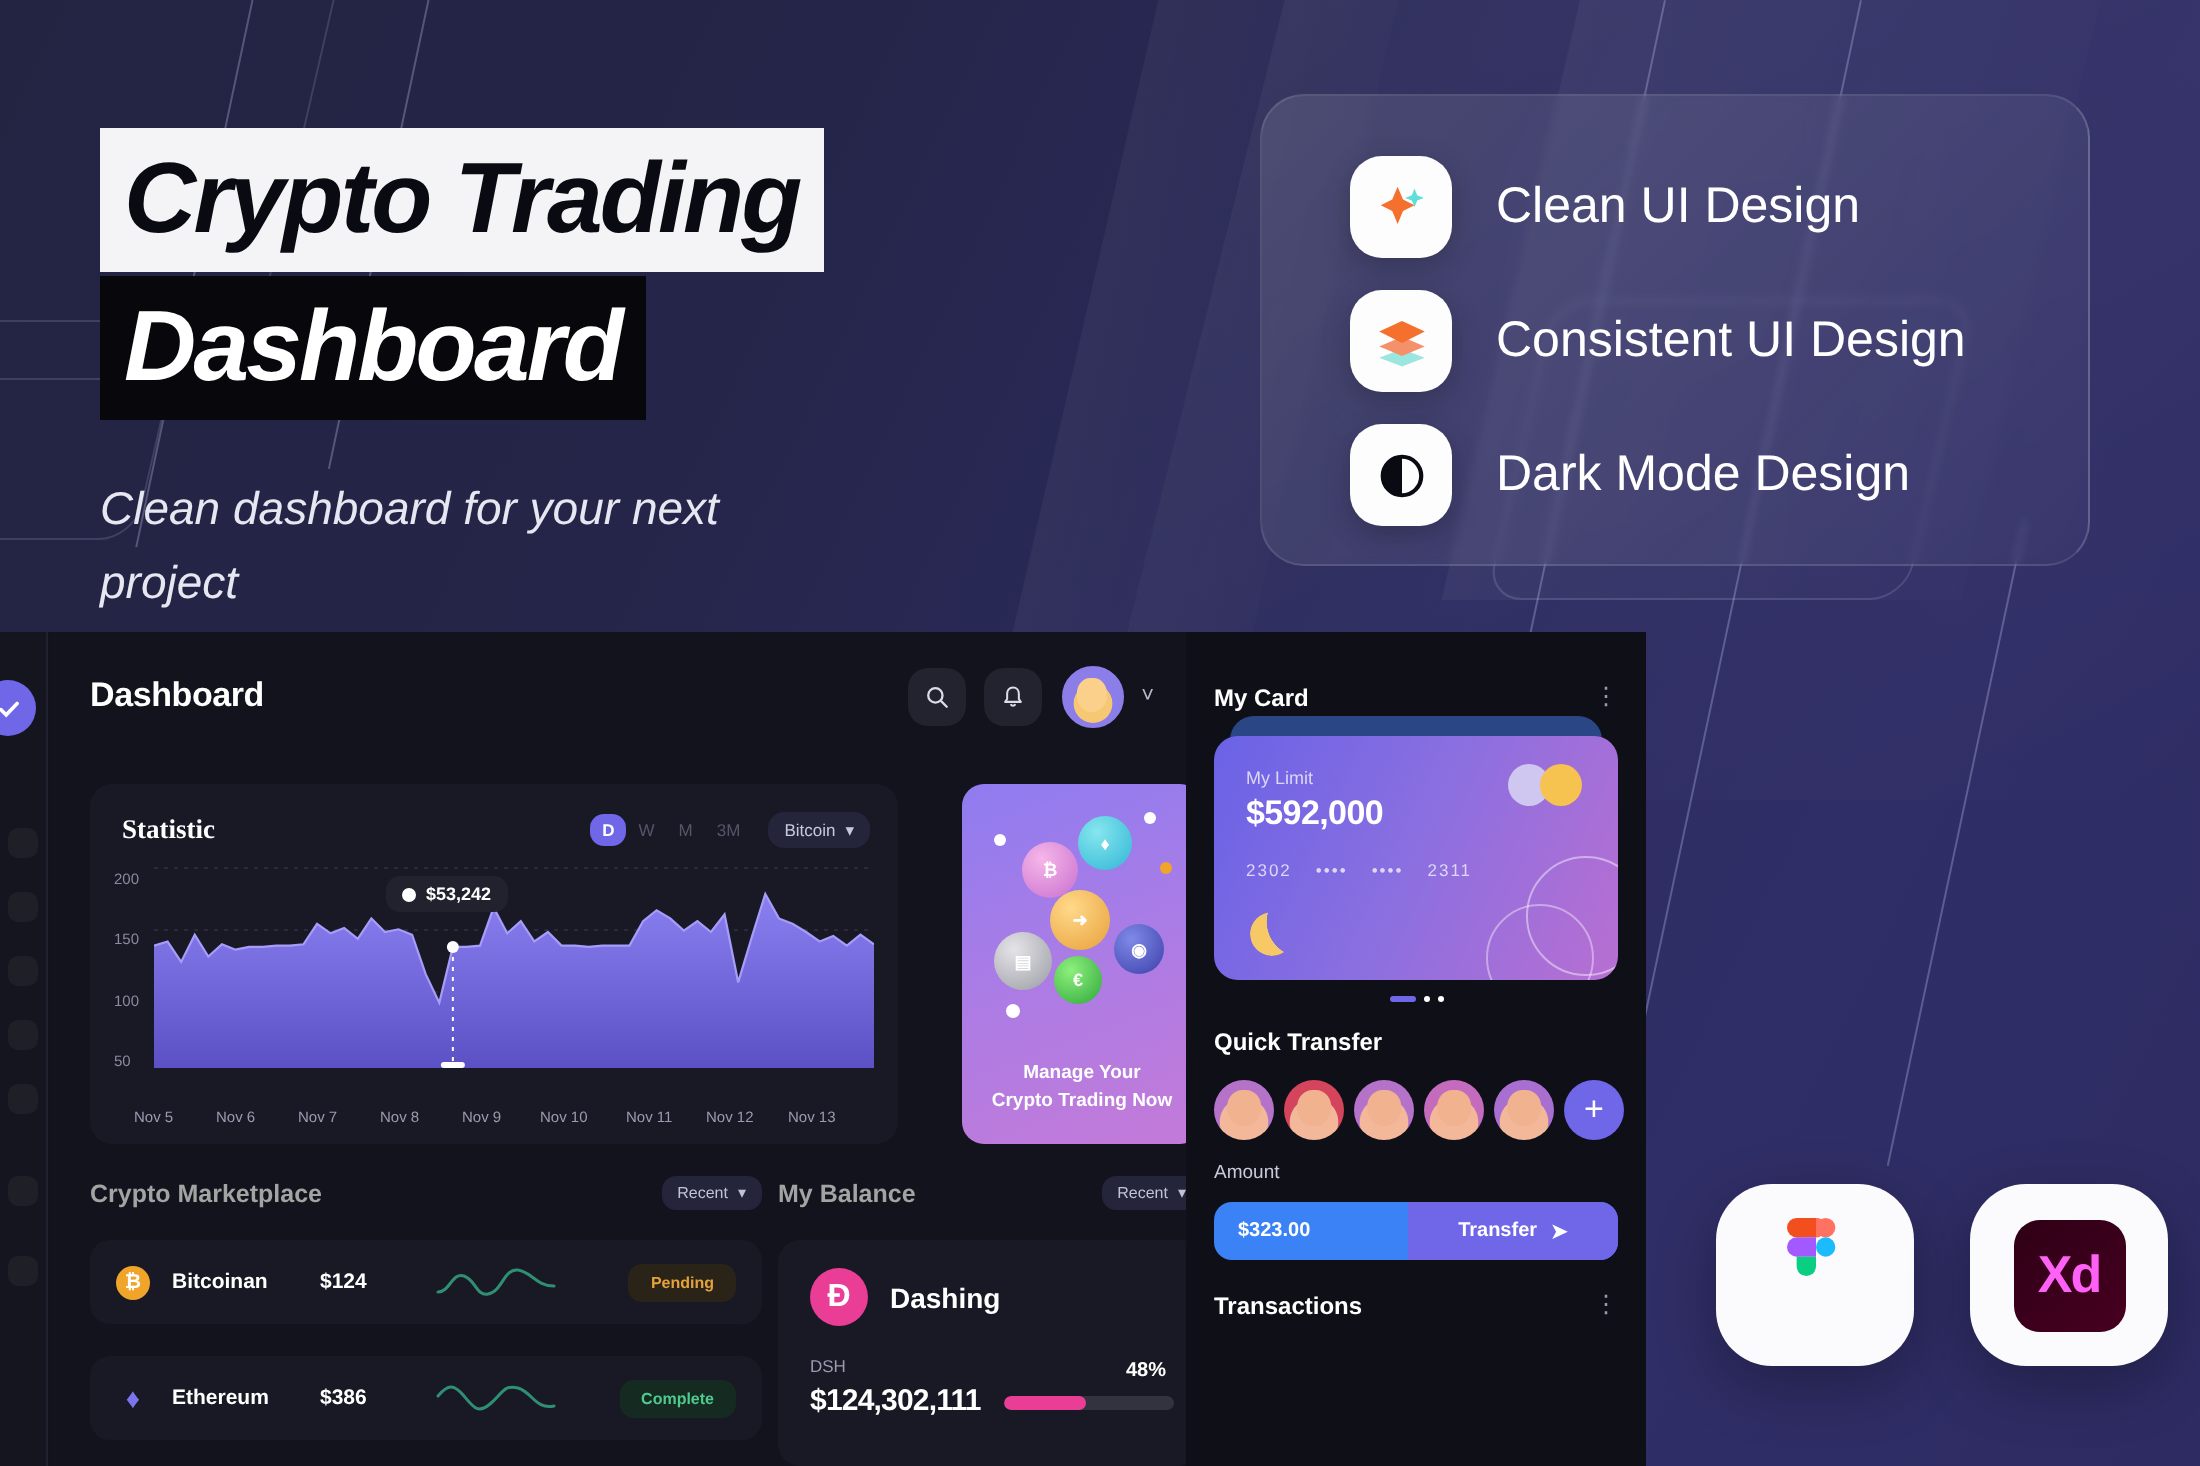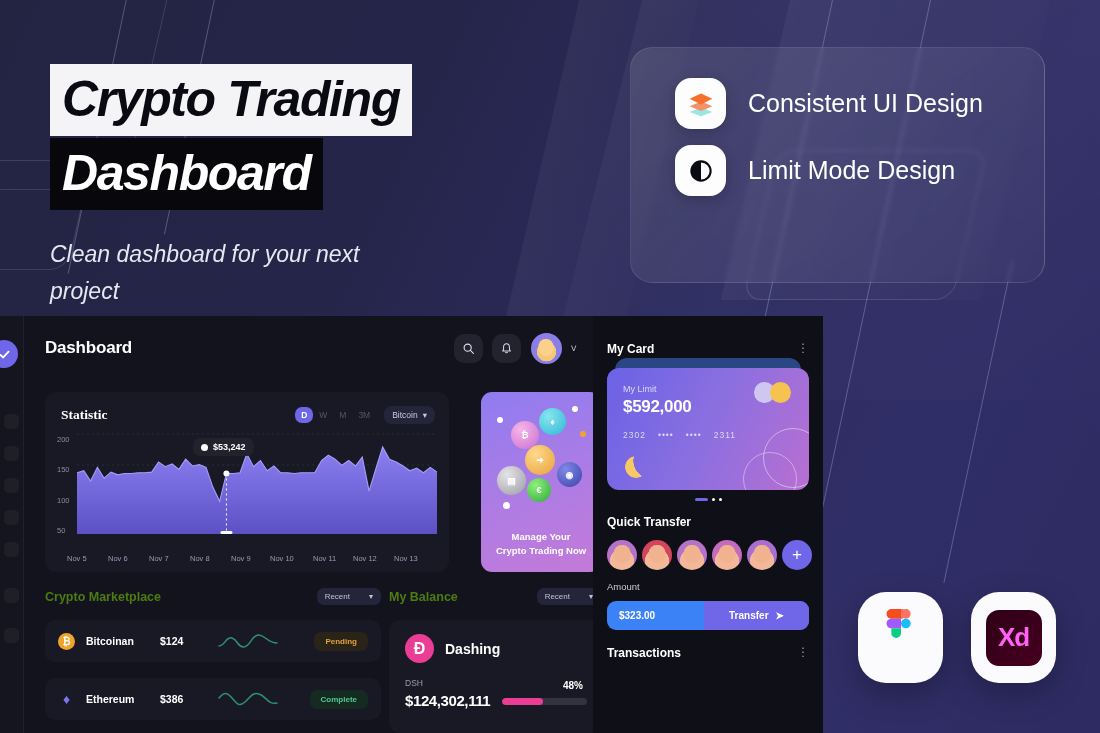--- a/index.html
+++ b/index.html
@@ -135,24 +135,24 @@
   }
   #promo .ptxt{
     position:absolute; left:0; right:0; bottom:14px; text-align:center;
     color:#fff; font-size:9.5px; font-weight:700; line-height:1.5;
   }
   .coin{ position:absolute; border-radius:50%; display:flex; align-items:center; justify-content:center;
          font-size:9px; color:#fff; font-weight:700; }
   .pdot{ position:absolute; border-radius:50%; }
   
   .sechead{ position:absolute; display:flex; align-items:center; }
-  .sechead .h{ color:#4d7c0f; font-size:12.5px; font-weight:700; }
+  .sechead .h{ color:#a3a3a3; font-size:12.5px; font-weight:700; }
   .recent{
     background:#24243a; color:#c2c2d6; font-size:8px; border-radius:7px;
-    padding:4px 8px; display:flex; gap:19px; align-items:center;
+    padding:4px 8px; display:flex; gap:5px; align-items:center;
   }
   .row{
     position:absolute; background:#191925; border-radius:10px;
     display:flex; align-items:center; padding:0 13px; height:42px;
   }
   .row .cico{ width:17px; height:17px; border-radius:50%; display:flex; align-items:center;
               justify-content:center; font-size:10px; color:#fff; font-weight:700; }
   .row .cname{ color:#fff; font-size:10.5px; font-weight:700; margin-left:11px; width:74px; }
   .row .cprice{ color:#fff; font-size:10.5px; font-weight:700; width:52px; }
   .badge{ font-size:8px; font-weight:700; border-radius:7px; padding:5px 11px; }
@@ -187,21 +187,21 @@
   }
   .amtrow{ display:flex; margin-top:9px; height:29px; border-radius:9px; overflow:hidden; background:#3b82f6; }
   .amtrow .val{ flex:1; display:flex; align-items:center; padding-left:12px; color:#fff; font-size:10px; font-weight:700; }
   .amtrow .tbtn{
     width:105px; background:#6f66e8; color:#fff; font-size:10px; font-weight:700;
     display:flex; align-items:center; justify-content:center; gap:7px;
   }
   
   .toolwrap{ position:absolute; display:flex; gap:28px; left:858px; top:592px; }
   .tool{
-    width:85px; height:91px; border-radius:28px; background:#fbfbfd;
+    width:99px; height:91px; border-radius:28px; background:#fbfbfd;
     display:flex; align-items:center; justify-content:center;
     box-shadow:0 10px 30px rgba(0,0,0,.28);
   }
 </style>
 </head>
 <body>
 
 <div id="bg">
   <div class="base"></div>
   <div class="panelGlow"></div>
@@ -225,40 +225,49 @@
     <span class="title-a">Crypto Trading</span>
   </div>
   <div>
     <span class="title-b">Dashboard</span>
   </div>
   <div class="sub">Clean dashboard for your next project</div>
 </div>
 
 <div id="features">
 
+  <div class="feat">
+    <span class="chip">
+      <svg width="27" height="27" viewBox="0 0 32 32">
+        <path d="M14 4 L17.2 11.6 L24 15 L17.2 18.4 L14 26 L10.8 18.4 L4 15 L10.8 11.6 Z" fill="#f4702c"></path>
+        <path d="M24 5 L25.6 9 L29.5 10.6 L25.6 12.2 L24 16.2 L22.4 12.2 L18.5 10.6 L22.4 9 Z" fill="#62ded8"></path>
+      </svg>
+    </span>
+    <span class="flabel">Clean UI Design</span>
+  </div>
 
   <div class="feat">
     <span class="chip">
       <svg width="28" height="28" viewBox="0 0 32 32">
         <path d="M16 20 L3 25 L16 30 L29 25 Z" fill="#9ce6e0"></path>
         <path d="M16 13 L3 18.5 L16 24 L29 18.5 Z" fill="#f4906a"></path>
         <path d="M16 4 L3 10 L16 16.5 L29 10 Z" fill="#f4702c"></path>
       </svg>
     </span>
     <span class="flabel">Consistent UI Design</span>
   </div>
 
   <div class="feat">
     <span class="chip">
       <svg width="28" height="28" viewBox="0 0 32 32">
         <circle cx="16" cy="16" r="11" fill="none" stroke="#0a0a12" stroke-width="2.4"></circle>
         <path d="M16 5 A11 11 0 0 0 16 27 Z" fill="#0a0a12"></path>
       </svg>
     </span>
-    <span class="flabel">Limit Mode Design</span>
+    <span class="flabel">Dark Mode Design</span>
   </div>
 </div>
 
 <div id="dash">
 
   <div class="rail">
     <div class="logo">
       <svg width="13" height="13" viewBox="0 0 16 16">
           <path d="M3 8.4 L6.3 11.6 L13 4.6" stroke="#fff" stroke-width="2.2" fill="none" stroke-linecap="round"></path>
         </svg>

